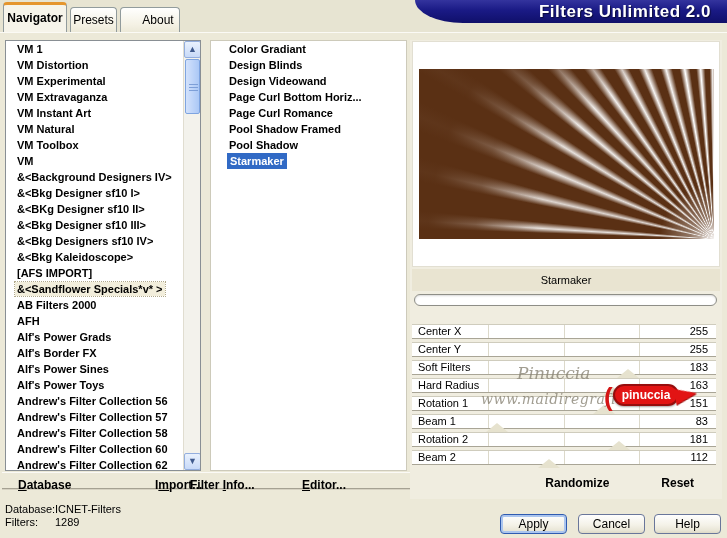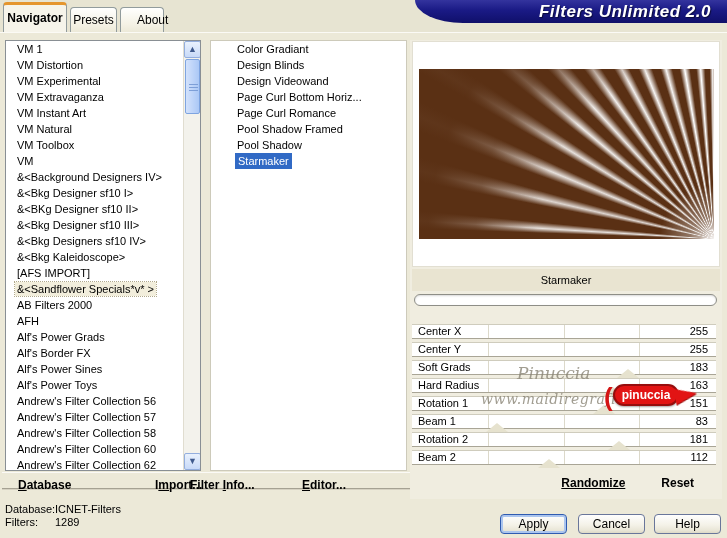--- a/index.html
+++ b/index.html
@@ -6,38 +6,38 @@
   body { font-family:"Liberation Sans", sans-serif; }
   .screen { position:relative; width:727px; height:538px; background:#000000; overflow:hidden; font-size:11px; color:#000; }
 
   
   .header { position:absolute; left:0; top:0; width:727px; height:32px; background:#e7e4d2; }
   .tab { position:absolute; border:1px solid #919b9c; border-bottom:none; border-radius:4px 4px 0 0;
          background:linear-gradient(180deg,#fffffe,#f4f1e4 70%,#ece9d8); text-align:center; font-size:12px; cursor:default; }
   .tab-active { left:3px; top:2px; width:64px; height:30px; line-height:27px; font-weight:bold;
                 border-top:3px solid #e5962e; background:#f6f4ea; z-index:2; }
   .tab-2 { left:70px; top:7px; width:47px; height:25px; line-height:24px; }
-  .tab-3 { left:120px; top:7px; width:44px; height:25px; line-height:24px;padding-left:16px; }
+  .tab-3 { left:120px; top:7px; width:60px; height:25px; line-height:24px;padding-left:16px; }
   .banner { position:absolute; left:415px; top:0; width:312px; height:23px;
             background:linear-gradient(180deg,#34349e 0%,#1a1a85 45%,#0f0f6a 100%);
             border-bottom-left-radius:48px 23px; }
-  .banner-title { position:absolute; right:16px; top:2px; font-size:17px; font-weight:bold; font-style:italic;
+  .banner-title { position:absolute; right:16px; top:2px; font-size:17px; font-weight:bold; 
                   color:#fff; letter-spacing:.5px; text-shadow:1px 1px 1px rgba(0,0,0,.5); white-space:nowrap; }
 
   
   .page { position:absolute; left:0; top:32px; width:727px; height:506px; background:#ece9d8; border-top:1px solid #fbfaf5; }
 
   
   .listbox { position:absolute; background:#fff; border:1px solid #898f94; overflow:hidden; }
   .cat-box { left:5px; top:7px; width:196px; height:431px; }
   .flt-box { left:210px; top:7px; width:197px; height:431px; border-color:#cdcaba; }
   .litem { height:16px; line-height:16px; padding-left:9px; white-space:nowrap; cursor:default; }
   .cat-box .litem { padding-left:9px; }
-  .flt-box .litem { padding-left:24px; }
-  .litem .txt { display:inline-block; line-height:14px; padding:0 2px; }
+  .flt-box .litem { padding-left:16px; }
+  .litem .txt { display:inline-block; line-height:14px; padding:0 2px;font-weight:bold; }
   .cat-box .litem.sel .txt { background:#f2eedc; outline:1px dotted #b2aa8c; }
   .flt-box .litem.sel .txt { background:#316ac5; color:#fff; padding:1px 3px; }
   .cat-items { margin-right:17px; }
 
   
   .vscroll { position:absolute; right:0; top:0; width:17px; height:100%; background:#f3f2ec; border-left:1px solid #e0ddd0; }
   .sbtn { position:absolute; left:0; width:17px; height:17px; border:1px solid #93aede; border-radius:2px;
           background:linear-gradient(180deg,#e9f1fd,#c8daf8); color:#3f5a8d; font-size:9px; text-align:center; line-height:15px; }
   .sbtn.up { top:0; } .sbtn.down { bottom:0; }
   .sthumb { position:absolute; left:1px; top:18px; width:15px; height:55px; border:1px solid #7ea4e0; border-radius:2px;
@@ -77,21 +77,21 @@
           border-top:1px solid #cfccbd; border-bottom:1px solid #a9a596;
           background-image:linear-gradient(#dcd9ca,#dcd9ca),linear-gradient(#dcd9ca,#dcd9ca),linear-gradient(#dcd9ca,#dcd9ca);
           background-size:1px 100%; background-position:25% 0,50% 0,75% 0; background-repeat:no-repeat; }
   .plabel { position:absolute; left:6px; top:0; line-height:13px; }
   .pvalue { position:absolute; right:8px; top:0; line-height:13px; }
   .thumb { position:absolute; width:0; height:0; border-left:11px solid transparent; border-right:11px solid transparent;
            border-bottom:9px solid #e6e2ce; z-index:3; }
 
   .actions { position:absolute; left:0; top:436px; width:308px; text-align:right; font-size:12px; font-weight:bold; }
   .actions .act { display:inline-block; cursor:default; }
-  .act-rand { margin-right:36px;text-decoration:underline; } .act-reset { margin-right:24px; }
+  .act-rand { margin-right:52px; } .act-reset { margin-right:24px; }
 
   
   .menubar { position:absolute; left:2px; top:439px; width:408px; height:16px; background:#ece9d8;
              border-top:1px solid #fbfaf6; box-shadow:0 1px 0 #a5a192, 0 2px 0 #d6d2c2; }
   .mitem { position:absolute; top:5px; font-size:12px; font-weight:bold; white-space:nowrap; cursor:default; }
   .mn { text-decoration:underline; }
   .m0 { left:16px; } .m1 { left:125px;padding-left:28px; } .m2 { left:188px; } .m3 { left:280px;padding-left:20px; }
 
   
   .status { position:absolute; left:5px; top:470px; line-height:13px; }
@@ -190,21 +190,21 @@
       <div class="params" id="params">
           <div class="prow">
     <span class="plabel">Center X</span>
     <span class="pvalue">255</span>
   </div>
           <div class="prow">
     <span class="plabel">Center Y</span>
     <span class="pvalue">255</span>
   </div>
           <div class="prow">
-    <span class="plabel">Soft Grads</span>
+    <span class="plabel">Soft Filters</span>
     <span class="pvalue">183</span>
   </div>
           <div class="thumb" style="left: calc(71% - 11px); top: 45px;"></div>
           <div class="prow">
     <span class="plabel">Hard Radius</span>
     <span class="pvalue">163</span>
   </div>
           <div class="thumb" style="left: calc(66% - 11px); top: 63px;"></div>
           <div class="prow">
     <span class="plabel">Rotation 1</span>

